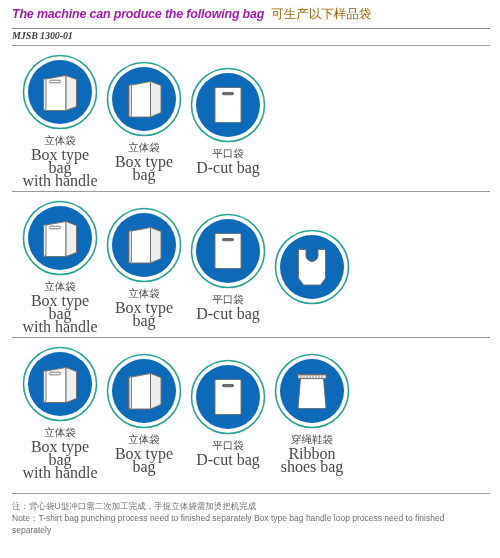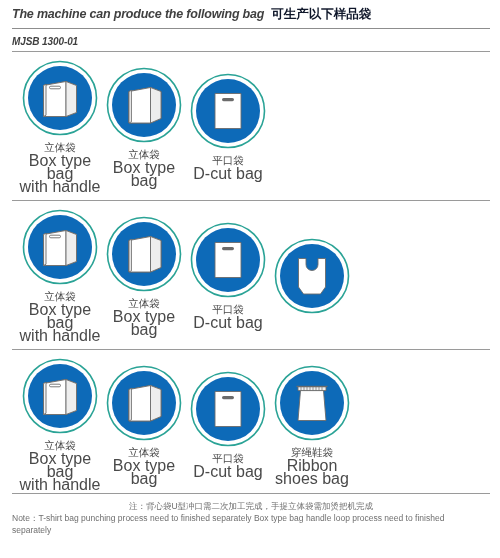--- a/index.html
+++ b/index.html
@@ -28,40 +28,39 @@
   .header {
     display: flex;
     align-items: baseline;
     padding-top: 6px;
     padding-left: 2px;
   }
   .header-en {
     font-weight: bold;
     font-style: italic;
     font-size: 12.5px;
-    color: #404040;
+    color: #a21caf;
     letter-spacing: -0.2px;
     white-space: nowrap;
   }
   .header-cn {
     font-size: 12.5px;
-    color: #0f172a;
+    color: #a16207;
     margin-left: 7px;
     white-space: nowrap;
-    font-weight: bold;
   }
 
   .rule {
     height: 1px;
     background: #8d8d8d;
     margin: 5px 0 0 2px;
   }
 
   
-  .section { margin-top: 7px; }
+  .section { margin-top: 1px; font-family: Liberation Serif, serif; }
   .model-label {
     font-weight: bold;
     font-style: italic;
     font-size: 10px;
     color: #3f3f3f;
     padding-left: 2px;
     letter-spacing: -0.1px;
   }
   .model-rule {
     height: 1px;
@@ -115,21 +114,20 @@
     height: 1px;
     background: #9a9a9a;
     margin-left: 2px;
     margin-bottom: 6px;
   }
   .note-cn {
     font-size: 8.5px;
     color: #6f6f6f;
     line-height: 12px;
     padding-left: 2px;
-    text-align: center;
   }
   .note-en {
     font-size: 8.5px;
     color: #6f6f6f;
     line-height: 12px;
     padding-left: 2px;
     max-width: 460px;
   }
 </style>
 </head>

